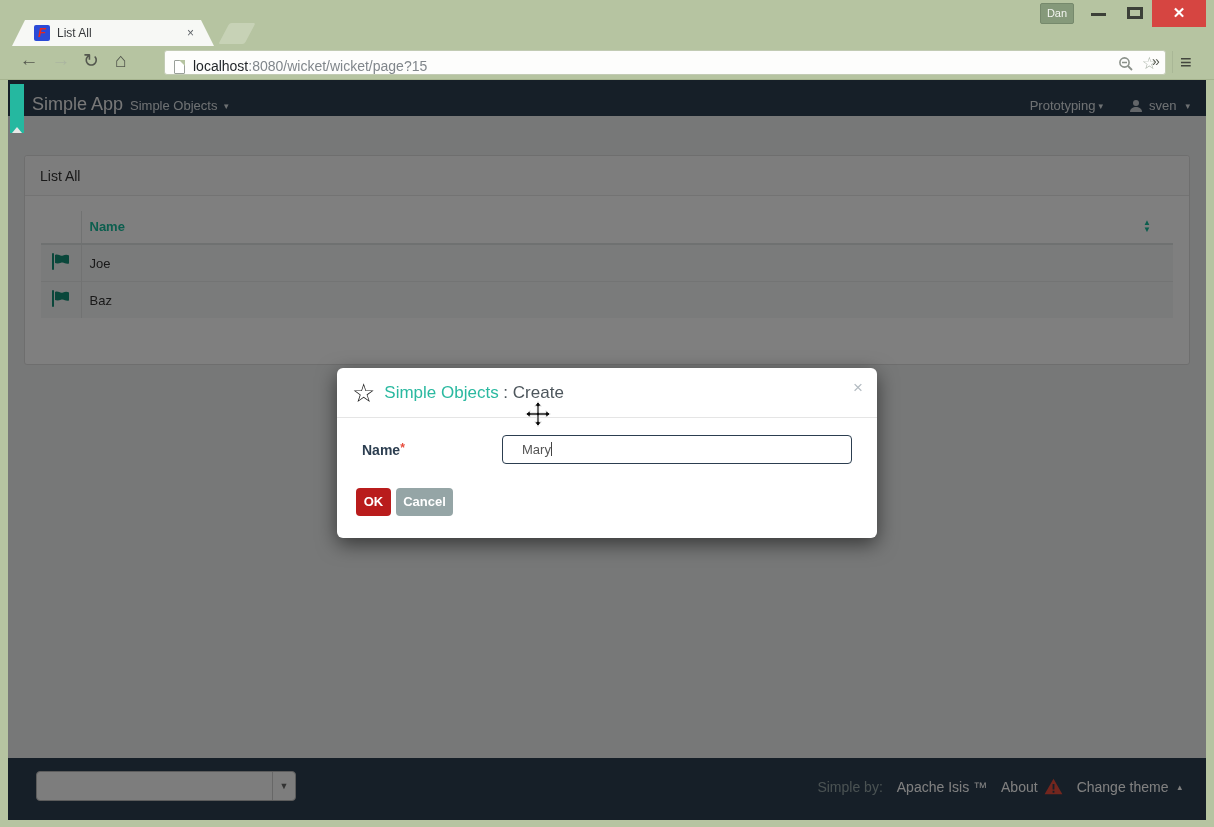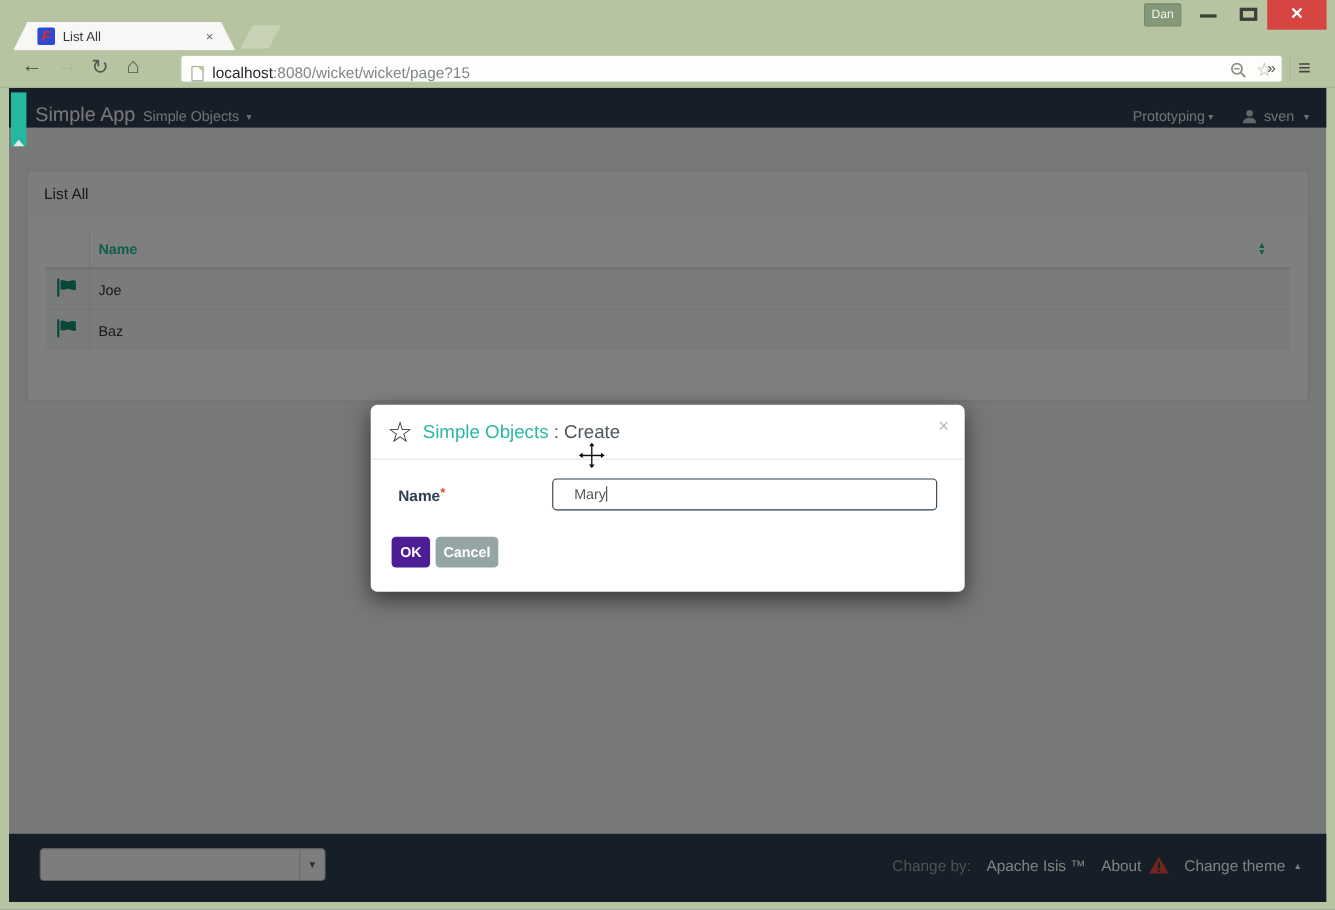--- a/index.html
+++ b/index.html
@@ -92,21 +92,21 @@
   .modal-close { position:absolute; right:14px; top:11px; color:#b4bcc2; font-size:17px; line-height:1; }
   .move-cursor { position:absolute; left:188px; top:33px; z-index:40; }
   .modal-body { position:relative; height:119px; }
   .field-label { position:absolute; left:25px; top:23px; font-size:14px; font-weight:bold; color:#2c3e50; }
   .req-star { color:#e74c3c; font-size:12px; vertical-align:3px; }
   .text-input { position:absolute; left:165px; top:17px; width:350px; height:29px; border:1px solid #2c3e50;
     border-radius:4px; font-size:13px; color:#555; line-height:27px; padding-left:19px; background:#fff; }
   .caret-bar { display:inline-block; width:1px; height:14px; background:#444; vertical-align:-2px; }
   .btn { position:absolute; top:70px; height:28px; border-radius:4px; color:#fff; font-size:13px; font-weight:bold;
     text-align:center; line-height:28px; }
-  .btn-ok { left:19px; width:35px; background:#4c1d95; }
+  .btn-ok { left:19px; width:35px; background:#b91c1c; }
   .btn-cancel { left:59px; width:57px; background:#95a5a6; }
 </style>
 </head>
 <body>
 
 <div class="titlebar">
   <div class="profile-btn">Dan</div>
   <div class="win-btn btn-min">
       <span class="glyph"></span>
     </div>
@@ -196,21 +196,21 @@
         </tbody>
       </table>
     </div>
   </div>
 
   <div class="site-footer">
     <div class="theme-select">
       <div class="arrow-box">▼</div>
     </div>
     <div class="footer-right">
-      <span class="powered">Change by:</span>
+      <span class="powered">Simple by:</span>
       <span class="footer-link">Apache Isis ™</span>
       <span class="footer-link">
           <span>About</span>
         <svg width="19" height="17" viewBox="0 0 19 17">
           <path d="M9.5 0.8 L18.4 16.2 L0.6 16.2 Z" fill="#e74c3c"></path>
           <rect x="8.6" y="6" width="1.8" height="5.5" fill="#2c3e50"></rect>
           <rect x="8.6" y="12.8" width="1.8" height="1.9" fill="#2c3e50"></rect>
         </svg>
       </span>
       <span class="footer-link">

